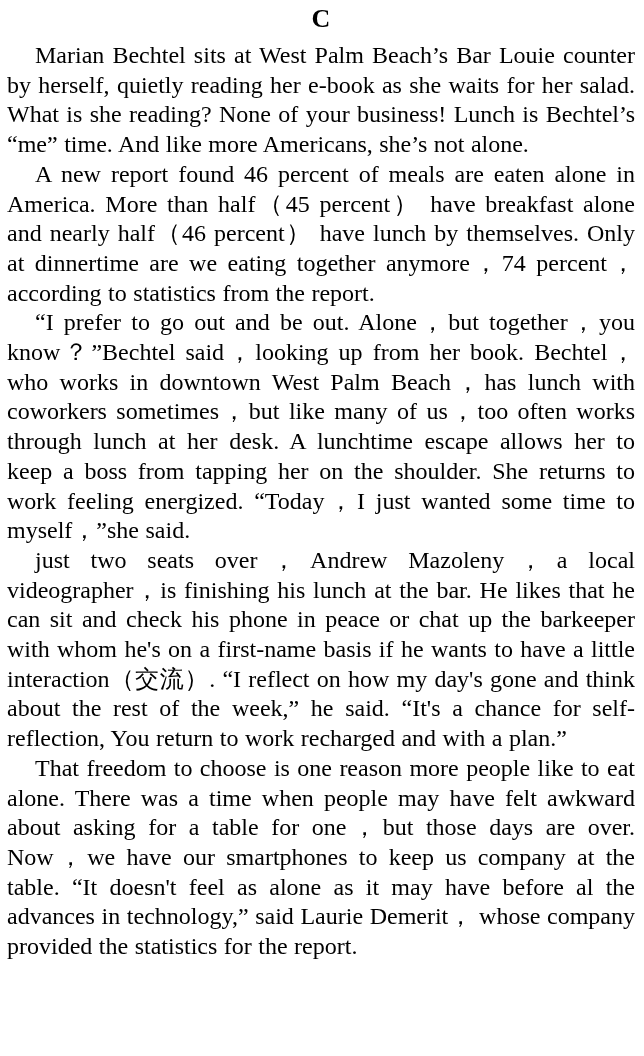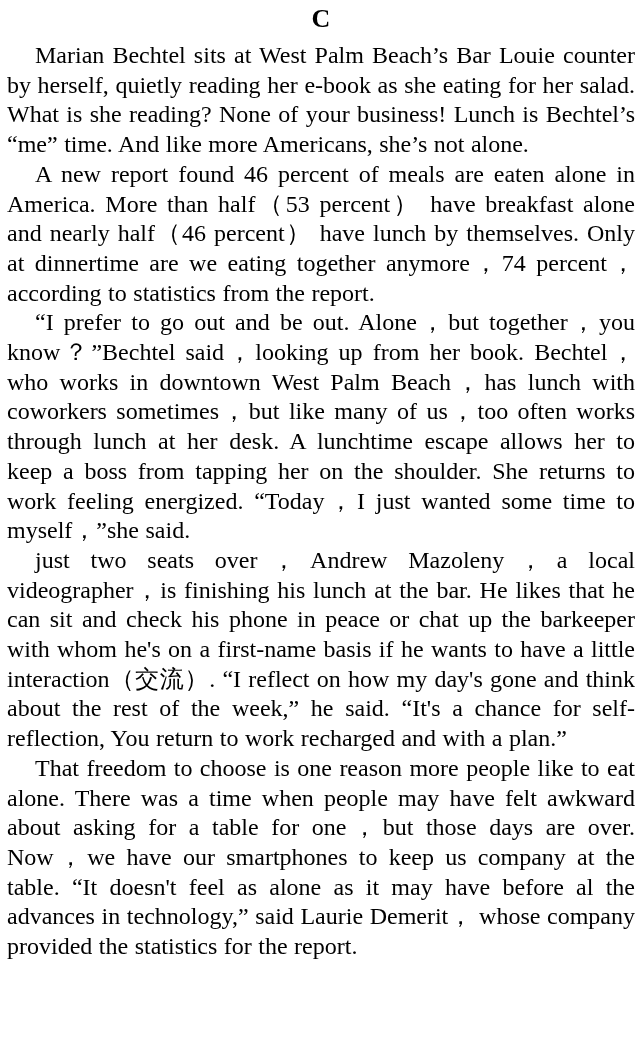--- a/index.html
+++ b/index.html
@@ -38,22 +38,22 @@
     -webkit-hyphens: none;
     word-spacing: 0.5px;
   }
 </style>
 </head>
 <body>
 
 <div class="page">
   <h1 class="title">C</h1>
 
-  <p class="para">Marian Bechtel sits at West Palm Beach’s Bar Louie counter by herself, quietly reading her e-book as she eating for her salad. What is she reading? None of your business! Lunch is Bechtel’s “me” time. And like more Americans, she’s not alone.</p>
+  <p class="para">Marian Bechtel sits at West Palm Beach’s Bar Louie counter by herself, quietly reading her e-book as she waits for her salad. What is she reading? None of your business! Lunch is Bechtel’s “me” time. And like more Americans, she’s not alone.</p>
 
-  <p class="para">A new report found 46 percent of meals are eaten alone in America. More than half（53 percent） have breakfast alone and nearly half（46 percent） have lunch by themselves. Only at dinnertime are we eating together anymore，74 percent，according to statistics from the report.</p>
+  <p class="para">A new report found 46 percent of meals are eaten alone in America. More than half（45 percent） have breakfast alone and nearly half（46 percent） have lunch by themselves. Only at dinnertime are we eating together anymore，74 percent，according to statistics from the report.</p>
 
   <p class="para">“I prefer to go out and be out. Alone，but together，you know？”Bechtel said，looking up from her book. Bechtel，who works in downtown West Palm Beach，has lunch with coworkers sometimes，but like many of us，too often works through lunch at her desk. A lunchtime escape allows her to keep a boss from tapping her on the shoulder. She returns to work feeling energized. “Today，I just wanted some time to myself，”she said.</p>
 
   <p class="para">just two seats over，Andrew Mazoleny，a local videographer，is finishing his lunch at the bar. He likes that he can sit and check his phone in peace or chat up the barkeeper with whom he's on a first-name basis if he wants to have a little interaction（交流）. “I reflect on how my day's gone and think about the rest of the week,” he said. “It's a chance for self-reflection, You return to work recharged and with a plan.”</p>
 
   <p class="para">That freedom to choose is one reason more people like to eat alone. There was a time when people may have felt awkward about asking for a table for one，but those days are over. Now，we have our smartphones to keep us company at the table. “It doesn't feel as alone as it may have before al the advances in technology,” said Laurie Demerit， whose company provided the statistics for the report.</p>
 </div>
 
 </body></html>

